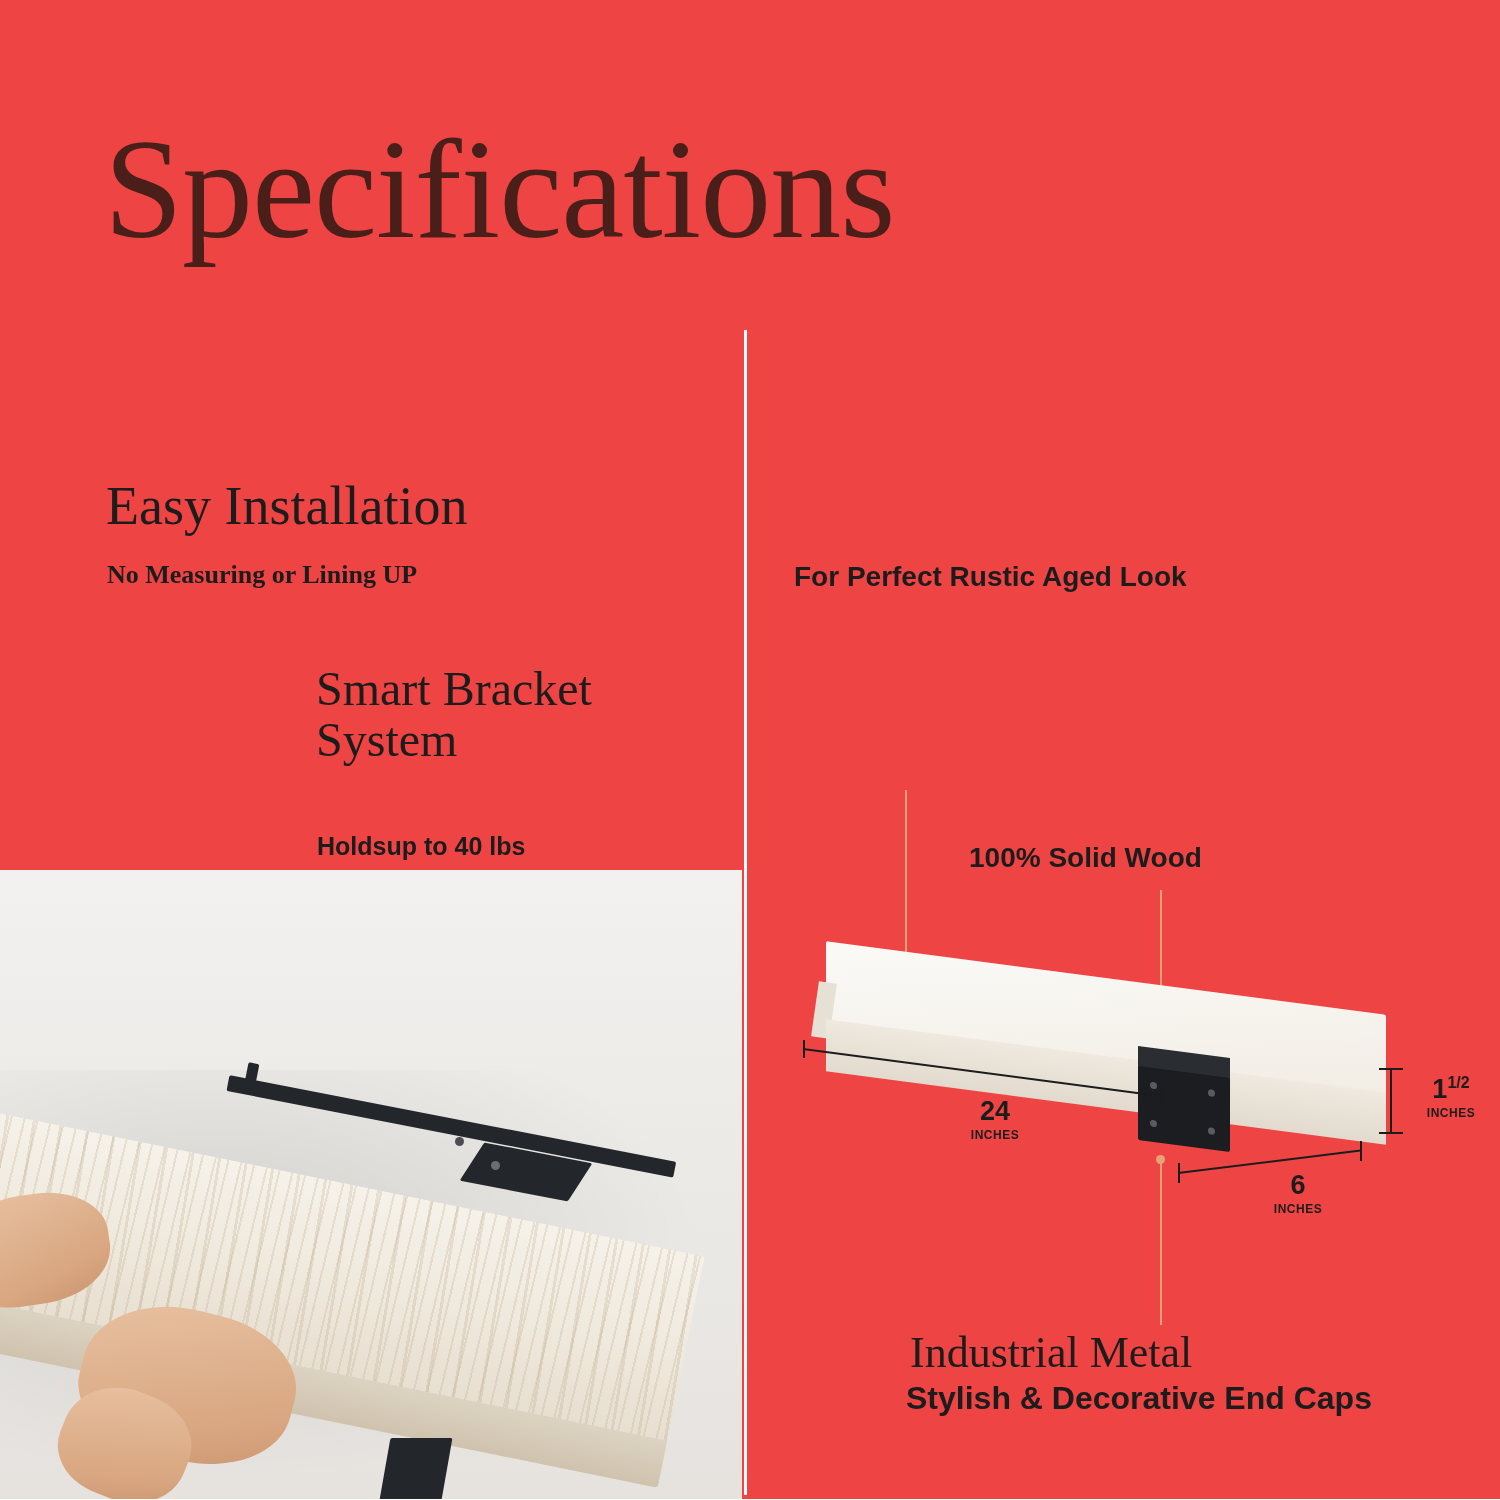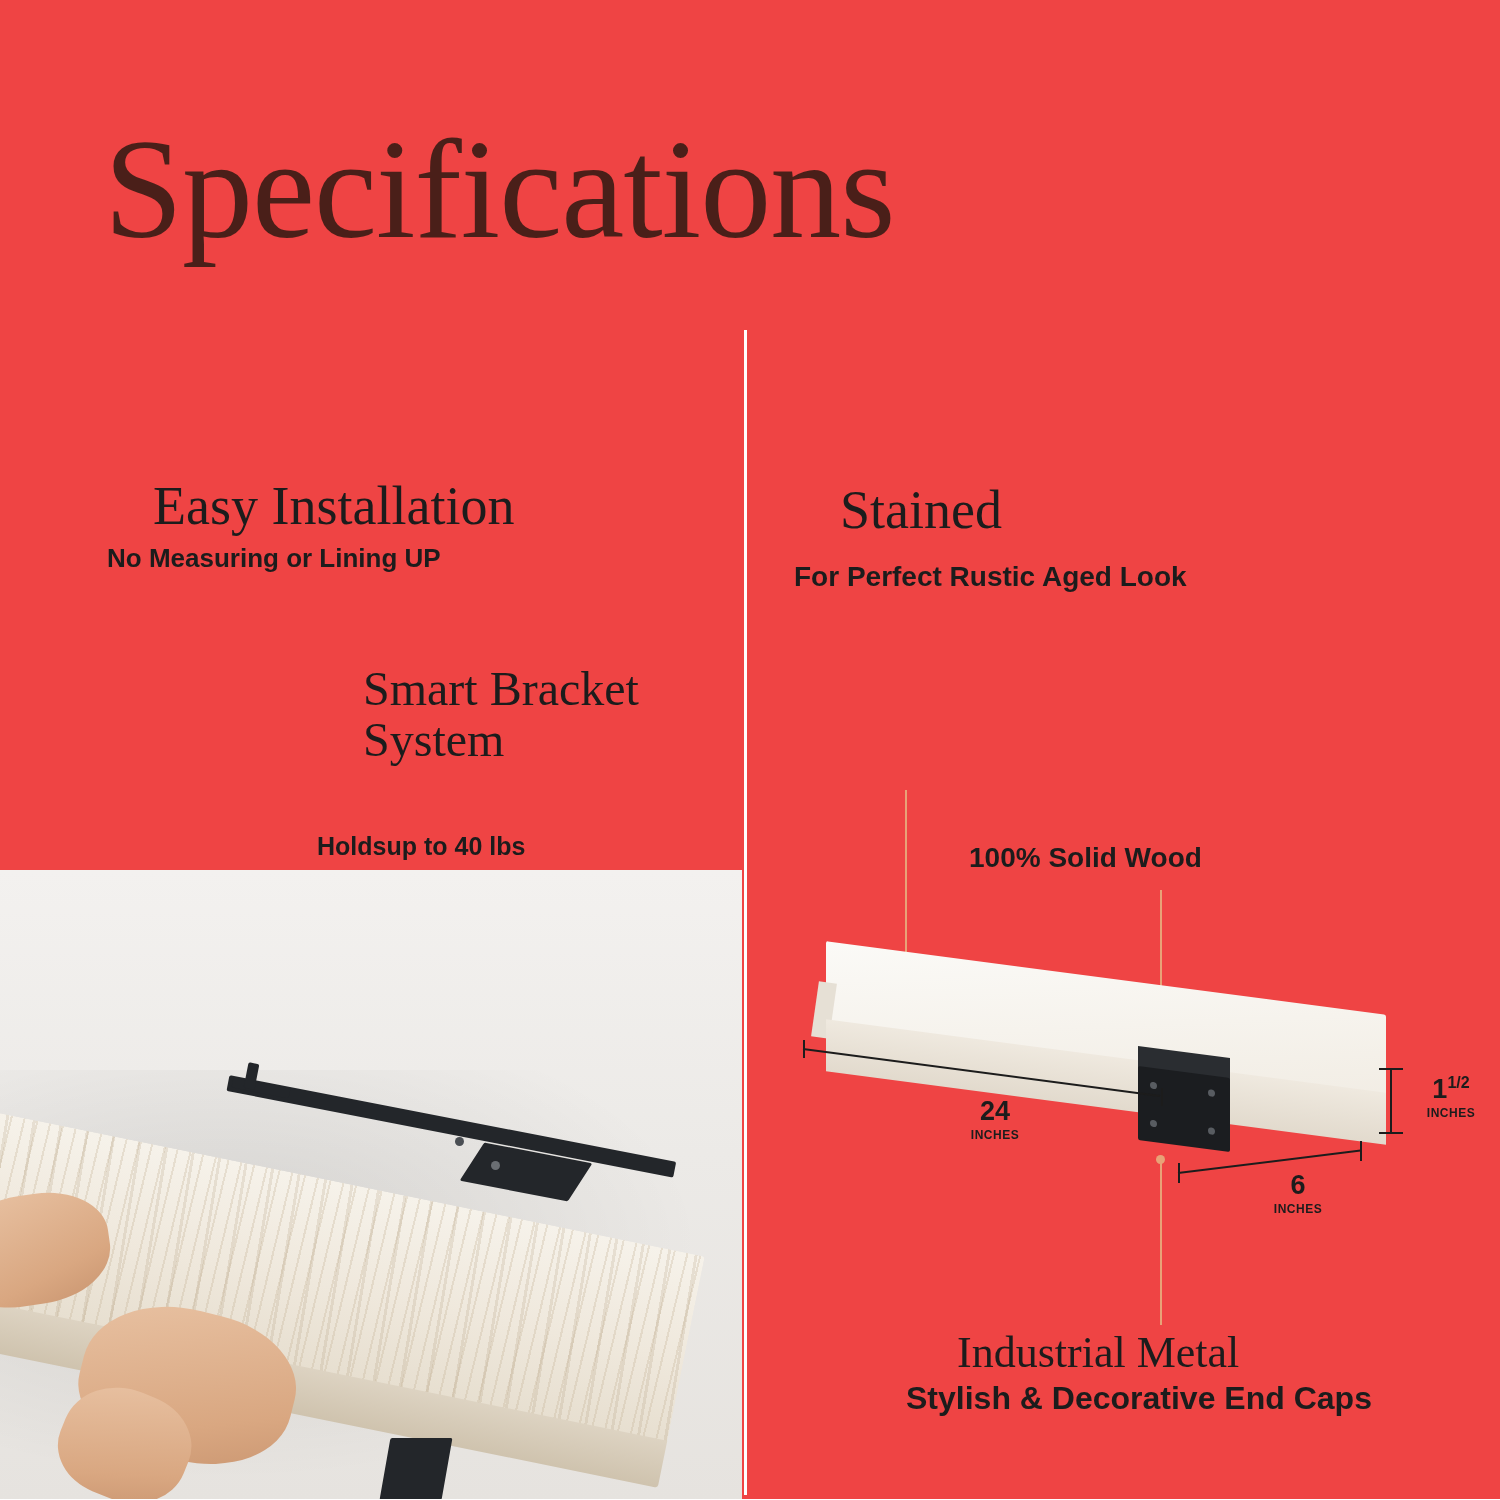--- a/index.html
+++ b/index.html
@@ -41,32 +41,31 @@
   }
 
   
   .h-serif {
     position: absolute;
     font-family: "Liberation Serif", serif;
     color: #1c1c1c;
     font-weight: 400;
     line-height: 1.06;
     white-space: pre-line;
-    margin-left: 47px;
   }
   .sub-sans {
     position: absolute;
     font-family: "Liberation Sans", sans-serif;
     color: #1c1c1c;
     font-weight: 700;
     line-height: 1.45;
   }
 
   #easy-install-title { left: 106px; top: 478px; font-size: 54px; }
-  #easy-install-sub   { left: 107px; top: 540px; font-size: 26px; }
+  #easy-install-sub   { left: 107px; top: 556px; font-size: 26px; font-family: Liberation Serif, serif; }
 
   #smart-bracket-title { left: 316px; top: 664px; font-size: 48px; }
   #smart-bracket-sub1  { left: 317px; top: 785px; font-size: 25px; }
   #smart-bracket-sub2  { left: 317px; top: 828px; font-size: 25px; }
 
   #stained-title { left: 793px; top: 482px; font-size: 54px; }
   #stained-sub   { left: 794px; top: 557px; font-size: 28px; }
 
   #pine-title { left: 968px; top: 718px; font-size: 48px; }
   #pine-sub   { left: 969px; top: 838px; font-size: 28px; }
@@ -279,21 +278,20 @@
     <div class="plank-face"></div>
     <div class="plank-edge"></div>
   </div>
 
   <div class="hand" style="left:-50px; top:1195px; width:160px; height:110px; transform:rotate(-8deg);"></div>
   <div class="hand" style="left:80px; top:1310px; width:215px; height:150px; transform:rotate(14deg);"></div>
   <div class="hand" style="left:60px; top:1390px; width:130px; height:110px; transform:rotate(22deg);"></div>
 
   <div class="bracket-plate" style="left:385px; top:1438px; width:62px; height:62px; background:#23262a; transform:skewX(-10deg);"></div>
 
-  <div class="h-serif" id="stained-title">Stained</div>
   <div class="sub-sans" id="stained-sub">For Perfect Rustic Aged Look</div>
 
   <div class="sub-sans" id="pine-sub">100% Solid Wood</div>
 
   <div class="h-serif" id="industrial-title">Industrial Metal</div>
   <div class="sub-sans" id="industrial-sub">Stylish &amp; Decorative End Caps</div>
 
   <div class="leader" style="left:905px; top:790px; width:2px; height:208px;"></div>
   <div class="leader-dot" style="left:901px; top:995px;"></div>
 

